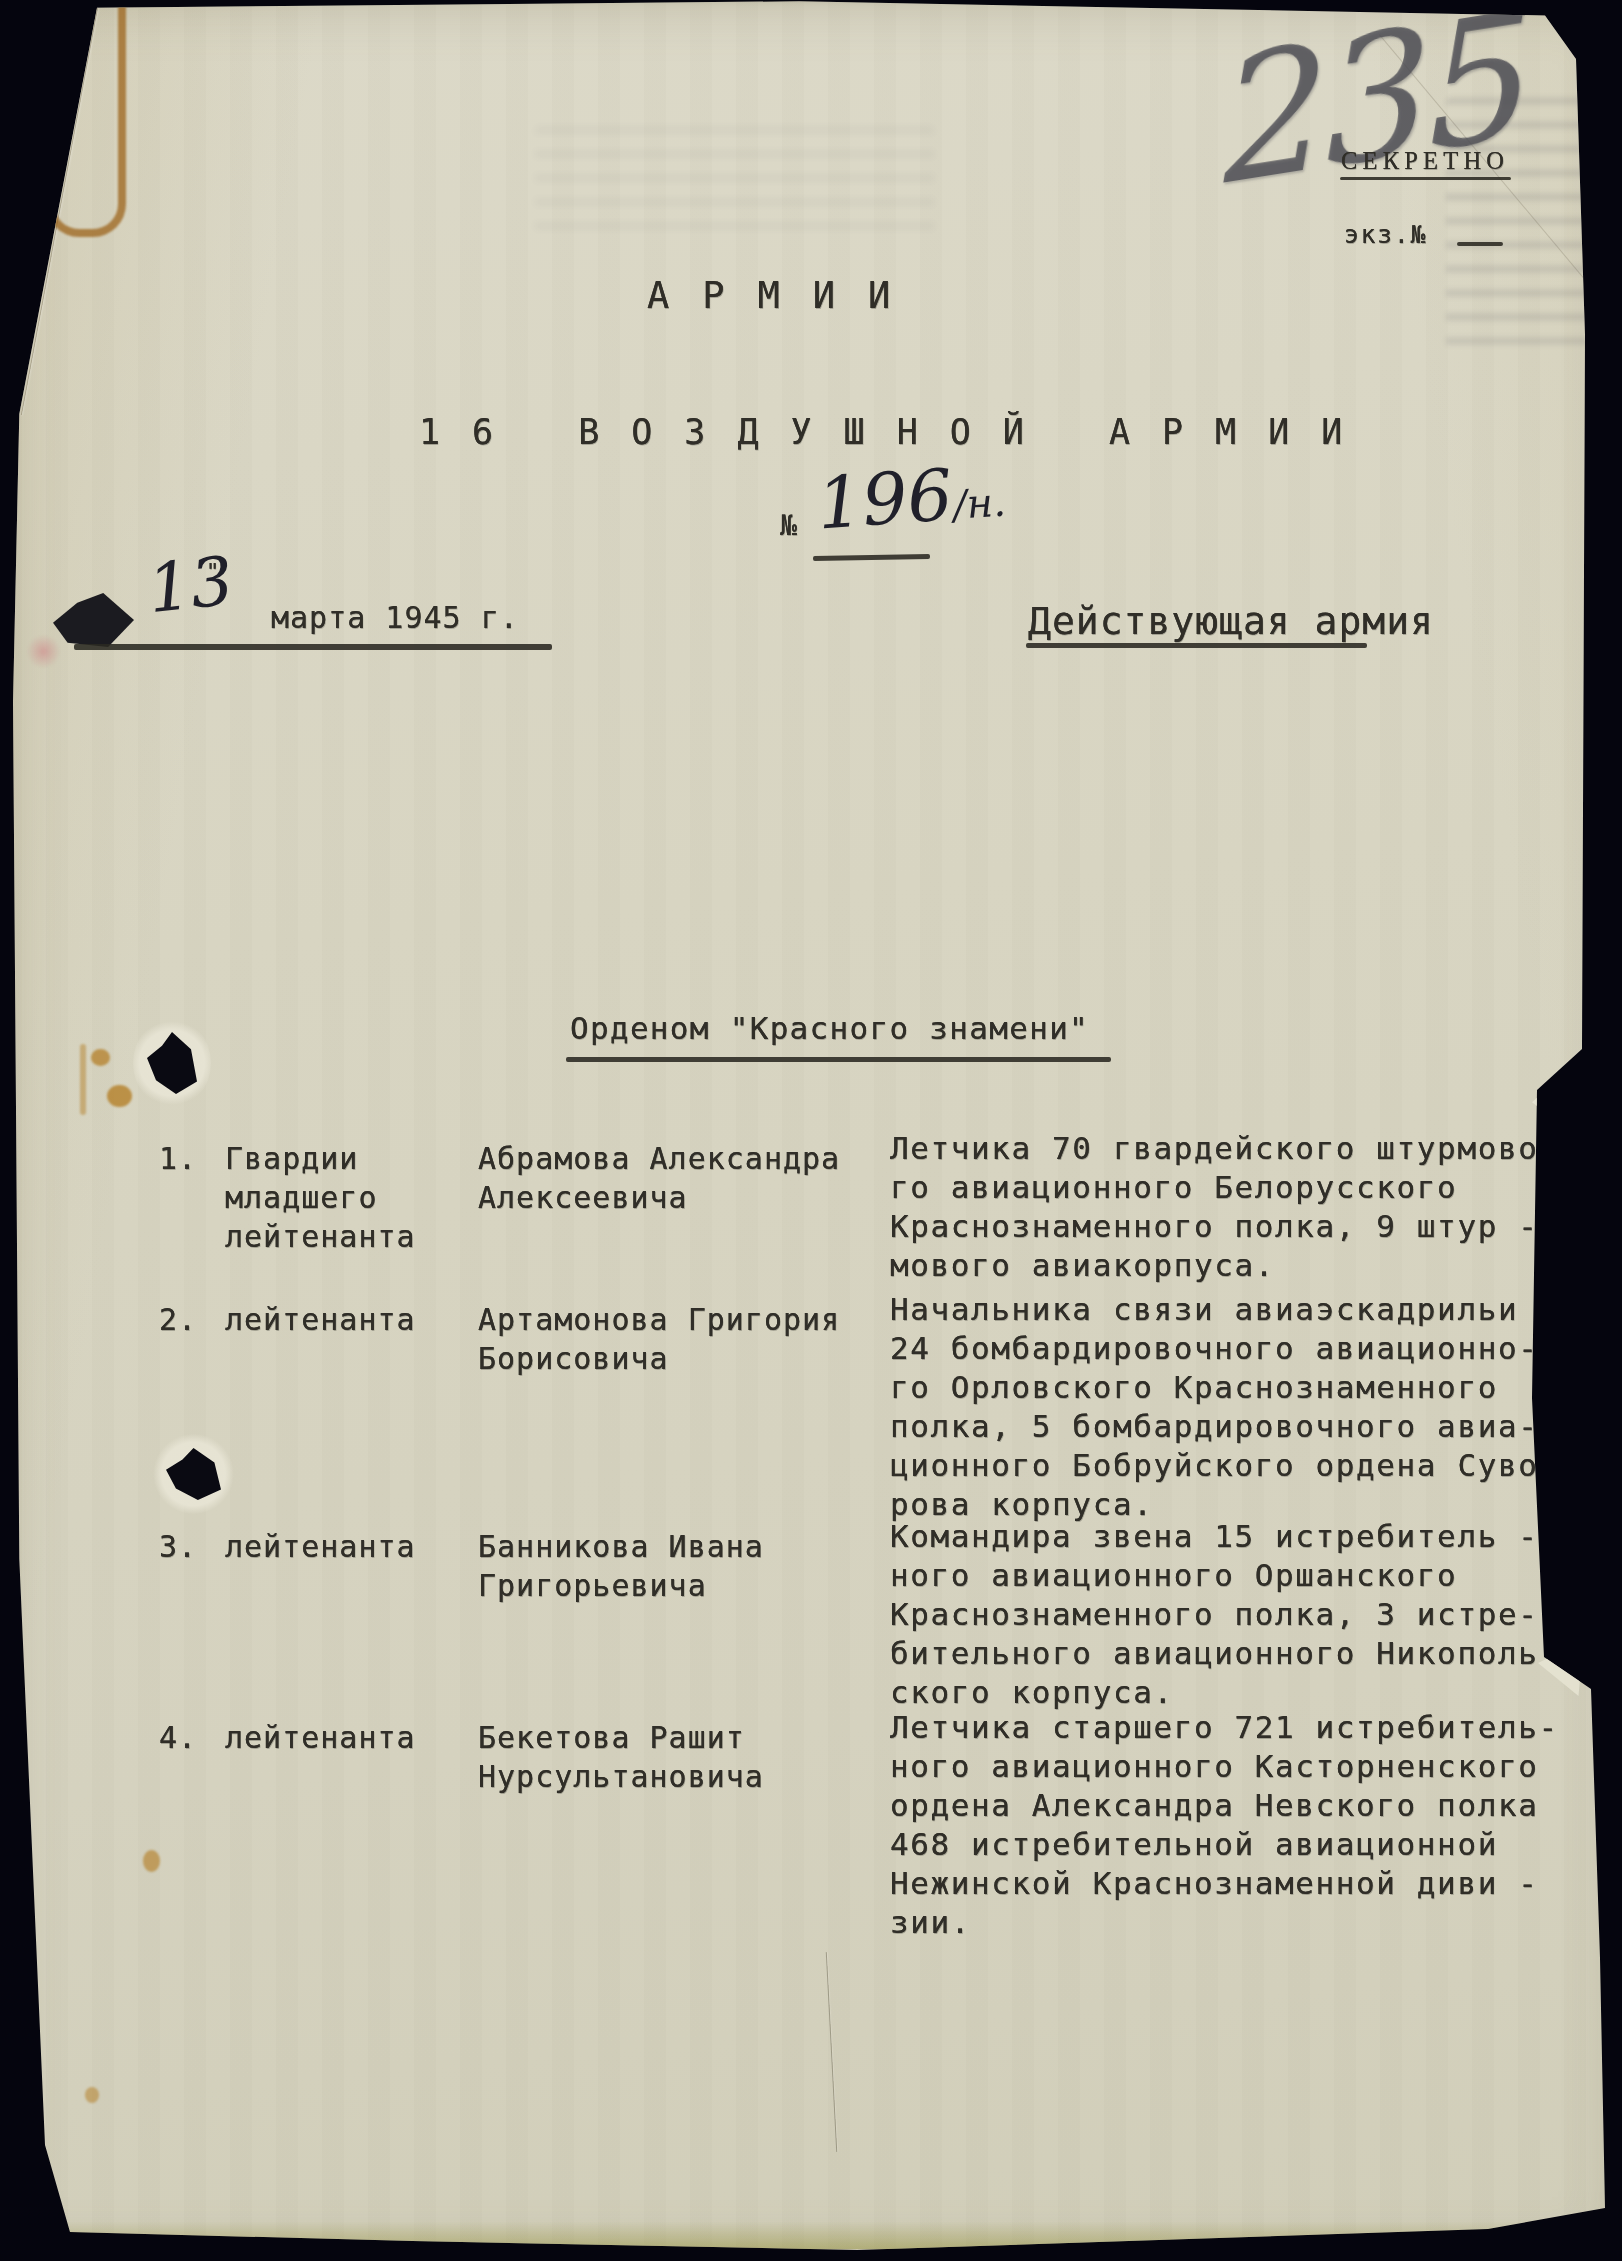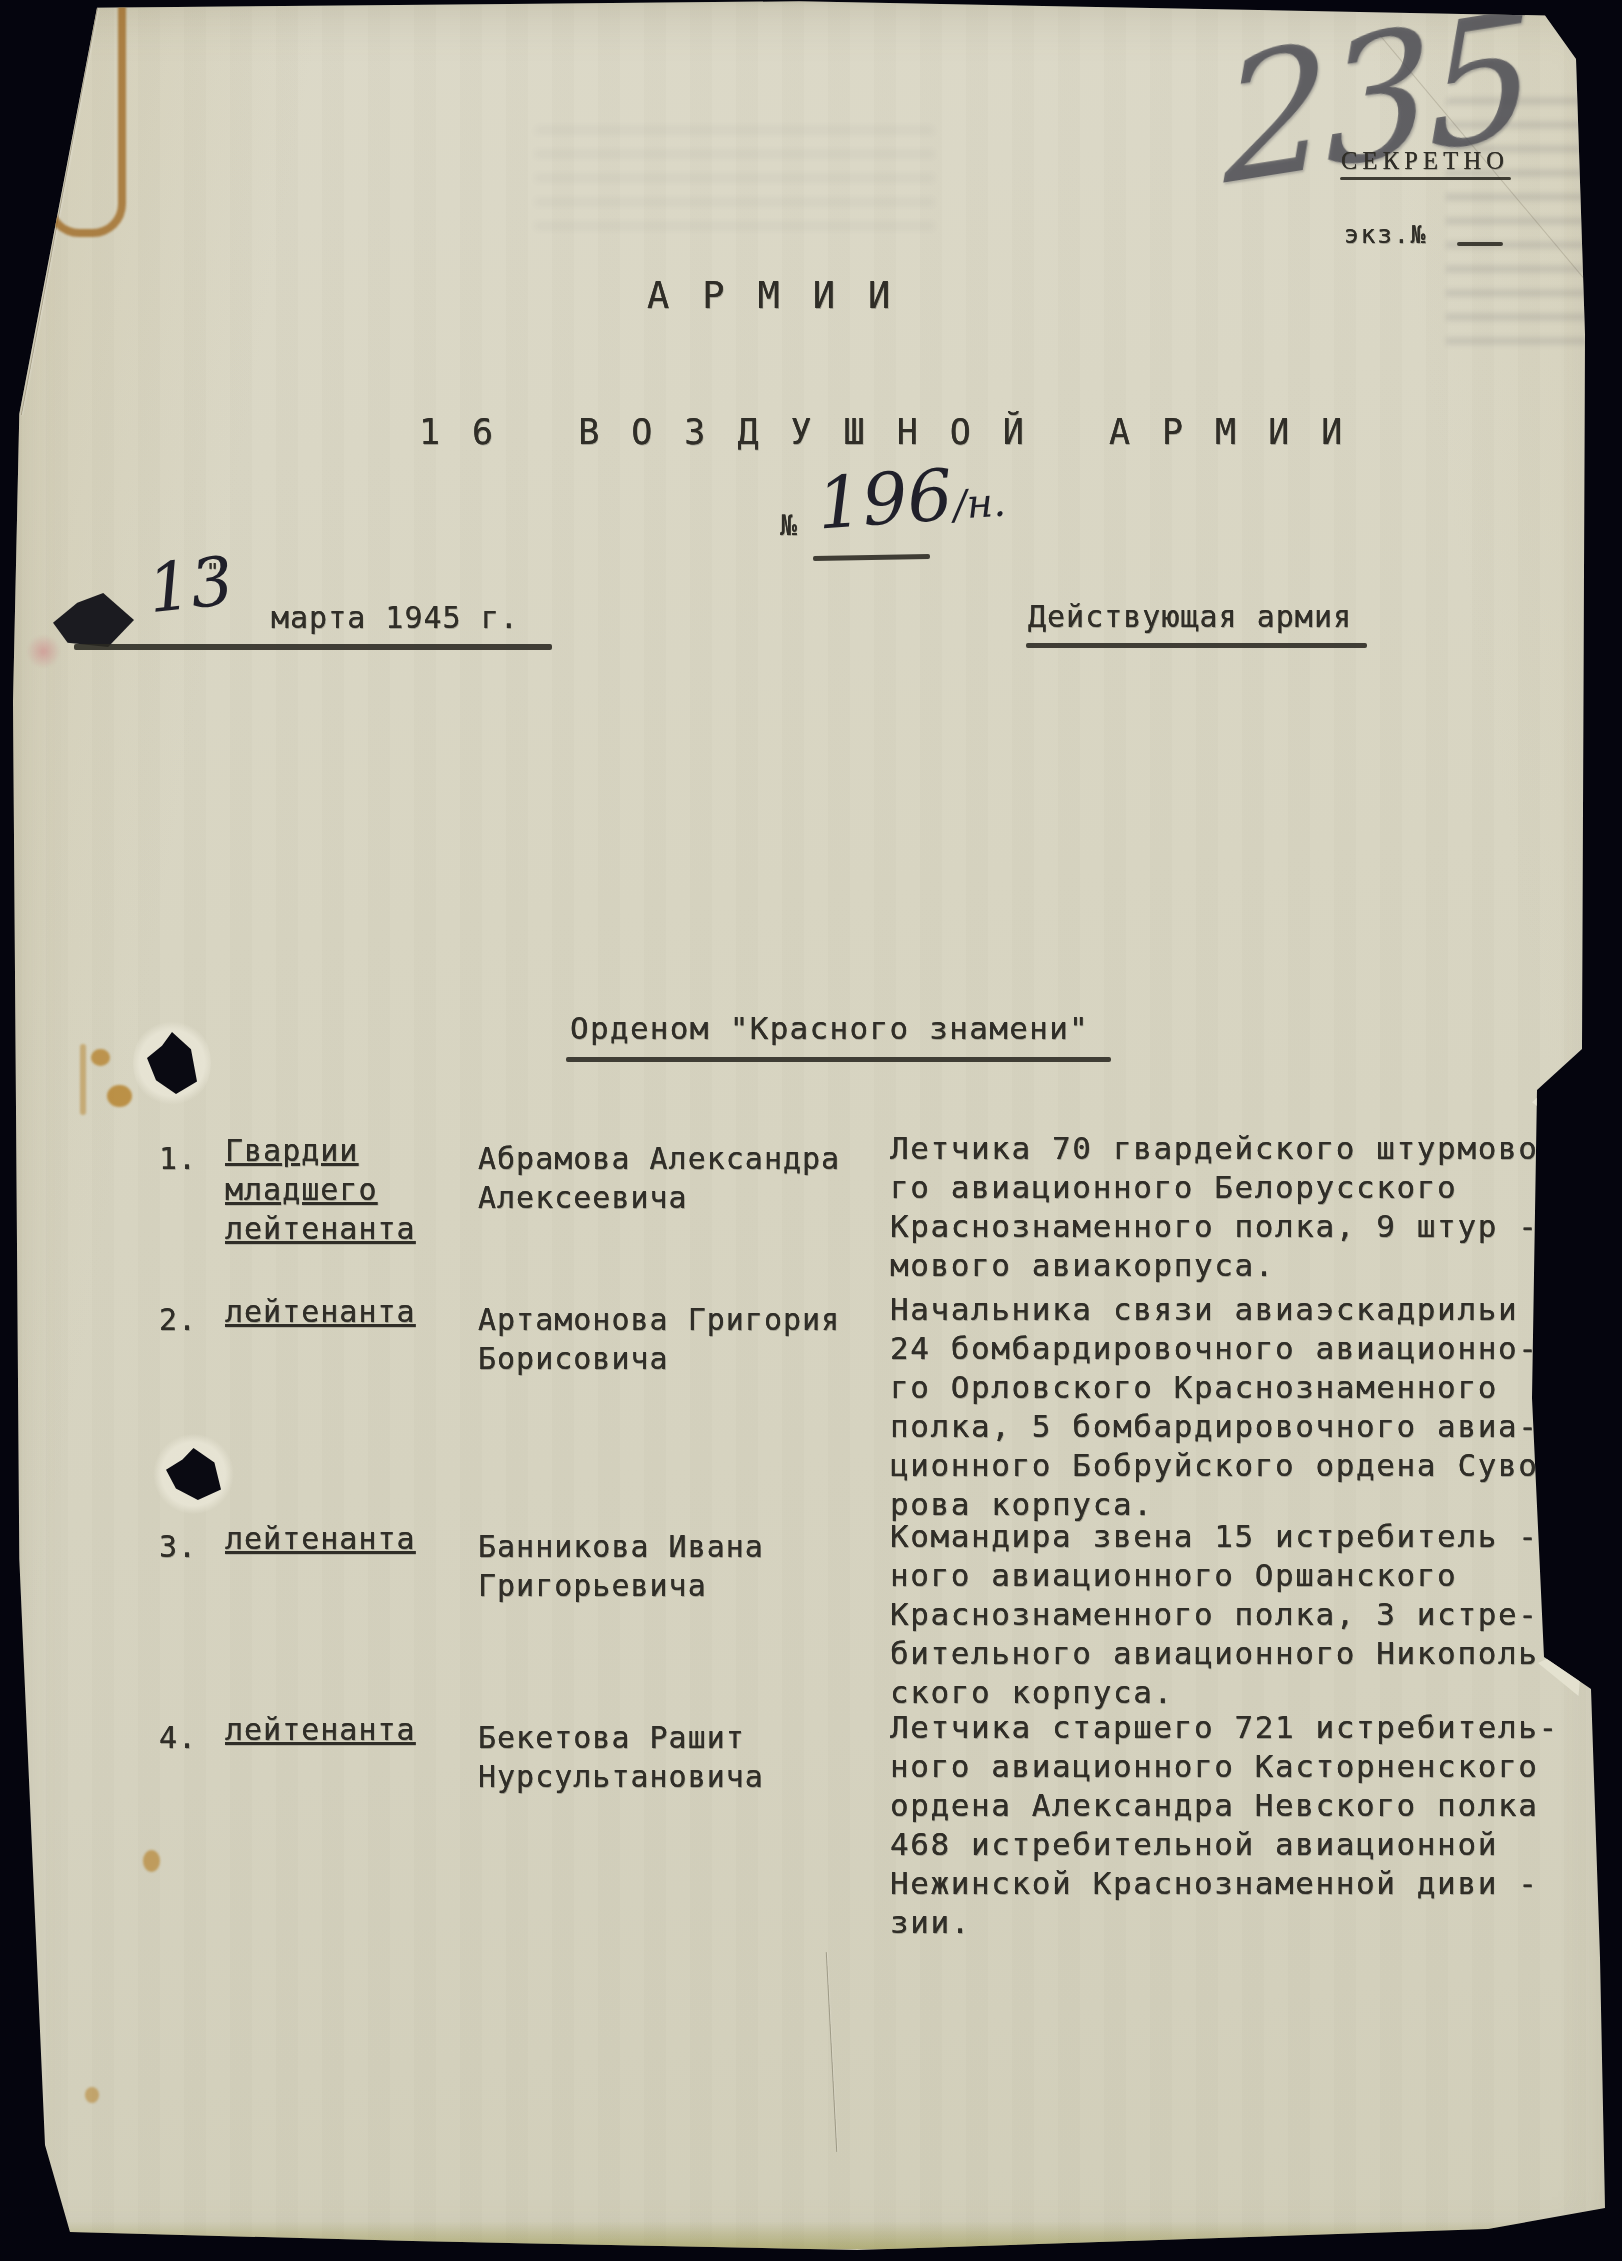--- a/index.html
+++ b/index.html
@@ -60,39 +60,39 @@
   .num-sign{left:780px;top:509px;font-size:28px;}
   .order-num{left:817px;top:456px;font-size:71px;transform:rotate(-4deg);}
   .order-num .sfx{font-size:40px;}
   .num-uline{left:813px;top:555px;width:117px;height:4.5px;transform:rotate(-1deg);}
 
   
   .day{left:148px;top:546px;font-size:67px;transform:rotate(-6deg);}
   .day-mark{left:206px;top:559px;font-size:22px;white-space:nowrap;}
   .month-year{left:271px;top:600px;font-size:30px;}
   .date-uline{left:74px;top:644px;width:478px;height:5.8px;}
-  .army-status{left:1028px;top:599px;font-size:30px;}
+  .army-status{left:1028px;top:599px;font-size:38px;}
   .status-uline{left:1026px;top:643px;width:341px;height:5.2px;}
   .ink-blob{left:53px;top:593px;width:81px;height:54px;background:#1b1b20;
     clip-path:polygon(0% 55%,30% 18%,62% 0%,100% 50%,68% 100%,18% 92%);filter:blur(0.4px);}
   .red-spot{left:26px;top:635px;width:35px;height:33px;border-radius:50%;
     background:radial-gradient(circle, rgba(205,118,124,.5), transparent 70%);filter:blur(1.3px);}
 
   
   .preamble{left:61px;top:813px;width:1366px;font-size:30px;line-height:40px;text-indent:91px;}
 
   
   .award-heading{left:570px;top:1010px;font-size:31px;letter-spacing:1.3px;}
   .award-uline{left:566px;top:1057px;width:545px;height:5.2px;}
 
   
   .award-row{position:absolute;left:0;width:1622px;}
   .award-row .col{position:absolute;font-size:30px;line-height:39px;}
   .col-num{left:159px;top:10.3px;}
-  .col-rank{left:225px;top:2px;text-decoration:underline;}
+  .col-rank{left:225px;top:10px;}
   .col-name{left:478px;top:10.3px;}
   .col-desc{left:890px;top:0;font-size:31px !important;letter-spacing:1.6px;}
 
   
   .clip-mark{left:46px;top:3.9px;width:64px;height:225px;
     border:8.4px solid #9a6016;border-top:none;border-radius:0 0 33px 33px;
     opacity:.72;filter:blur(0.8px);}
 
   
   .hole{position:absolute;}

